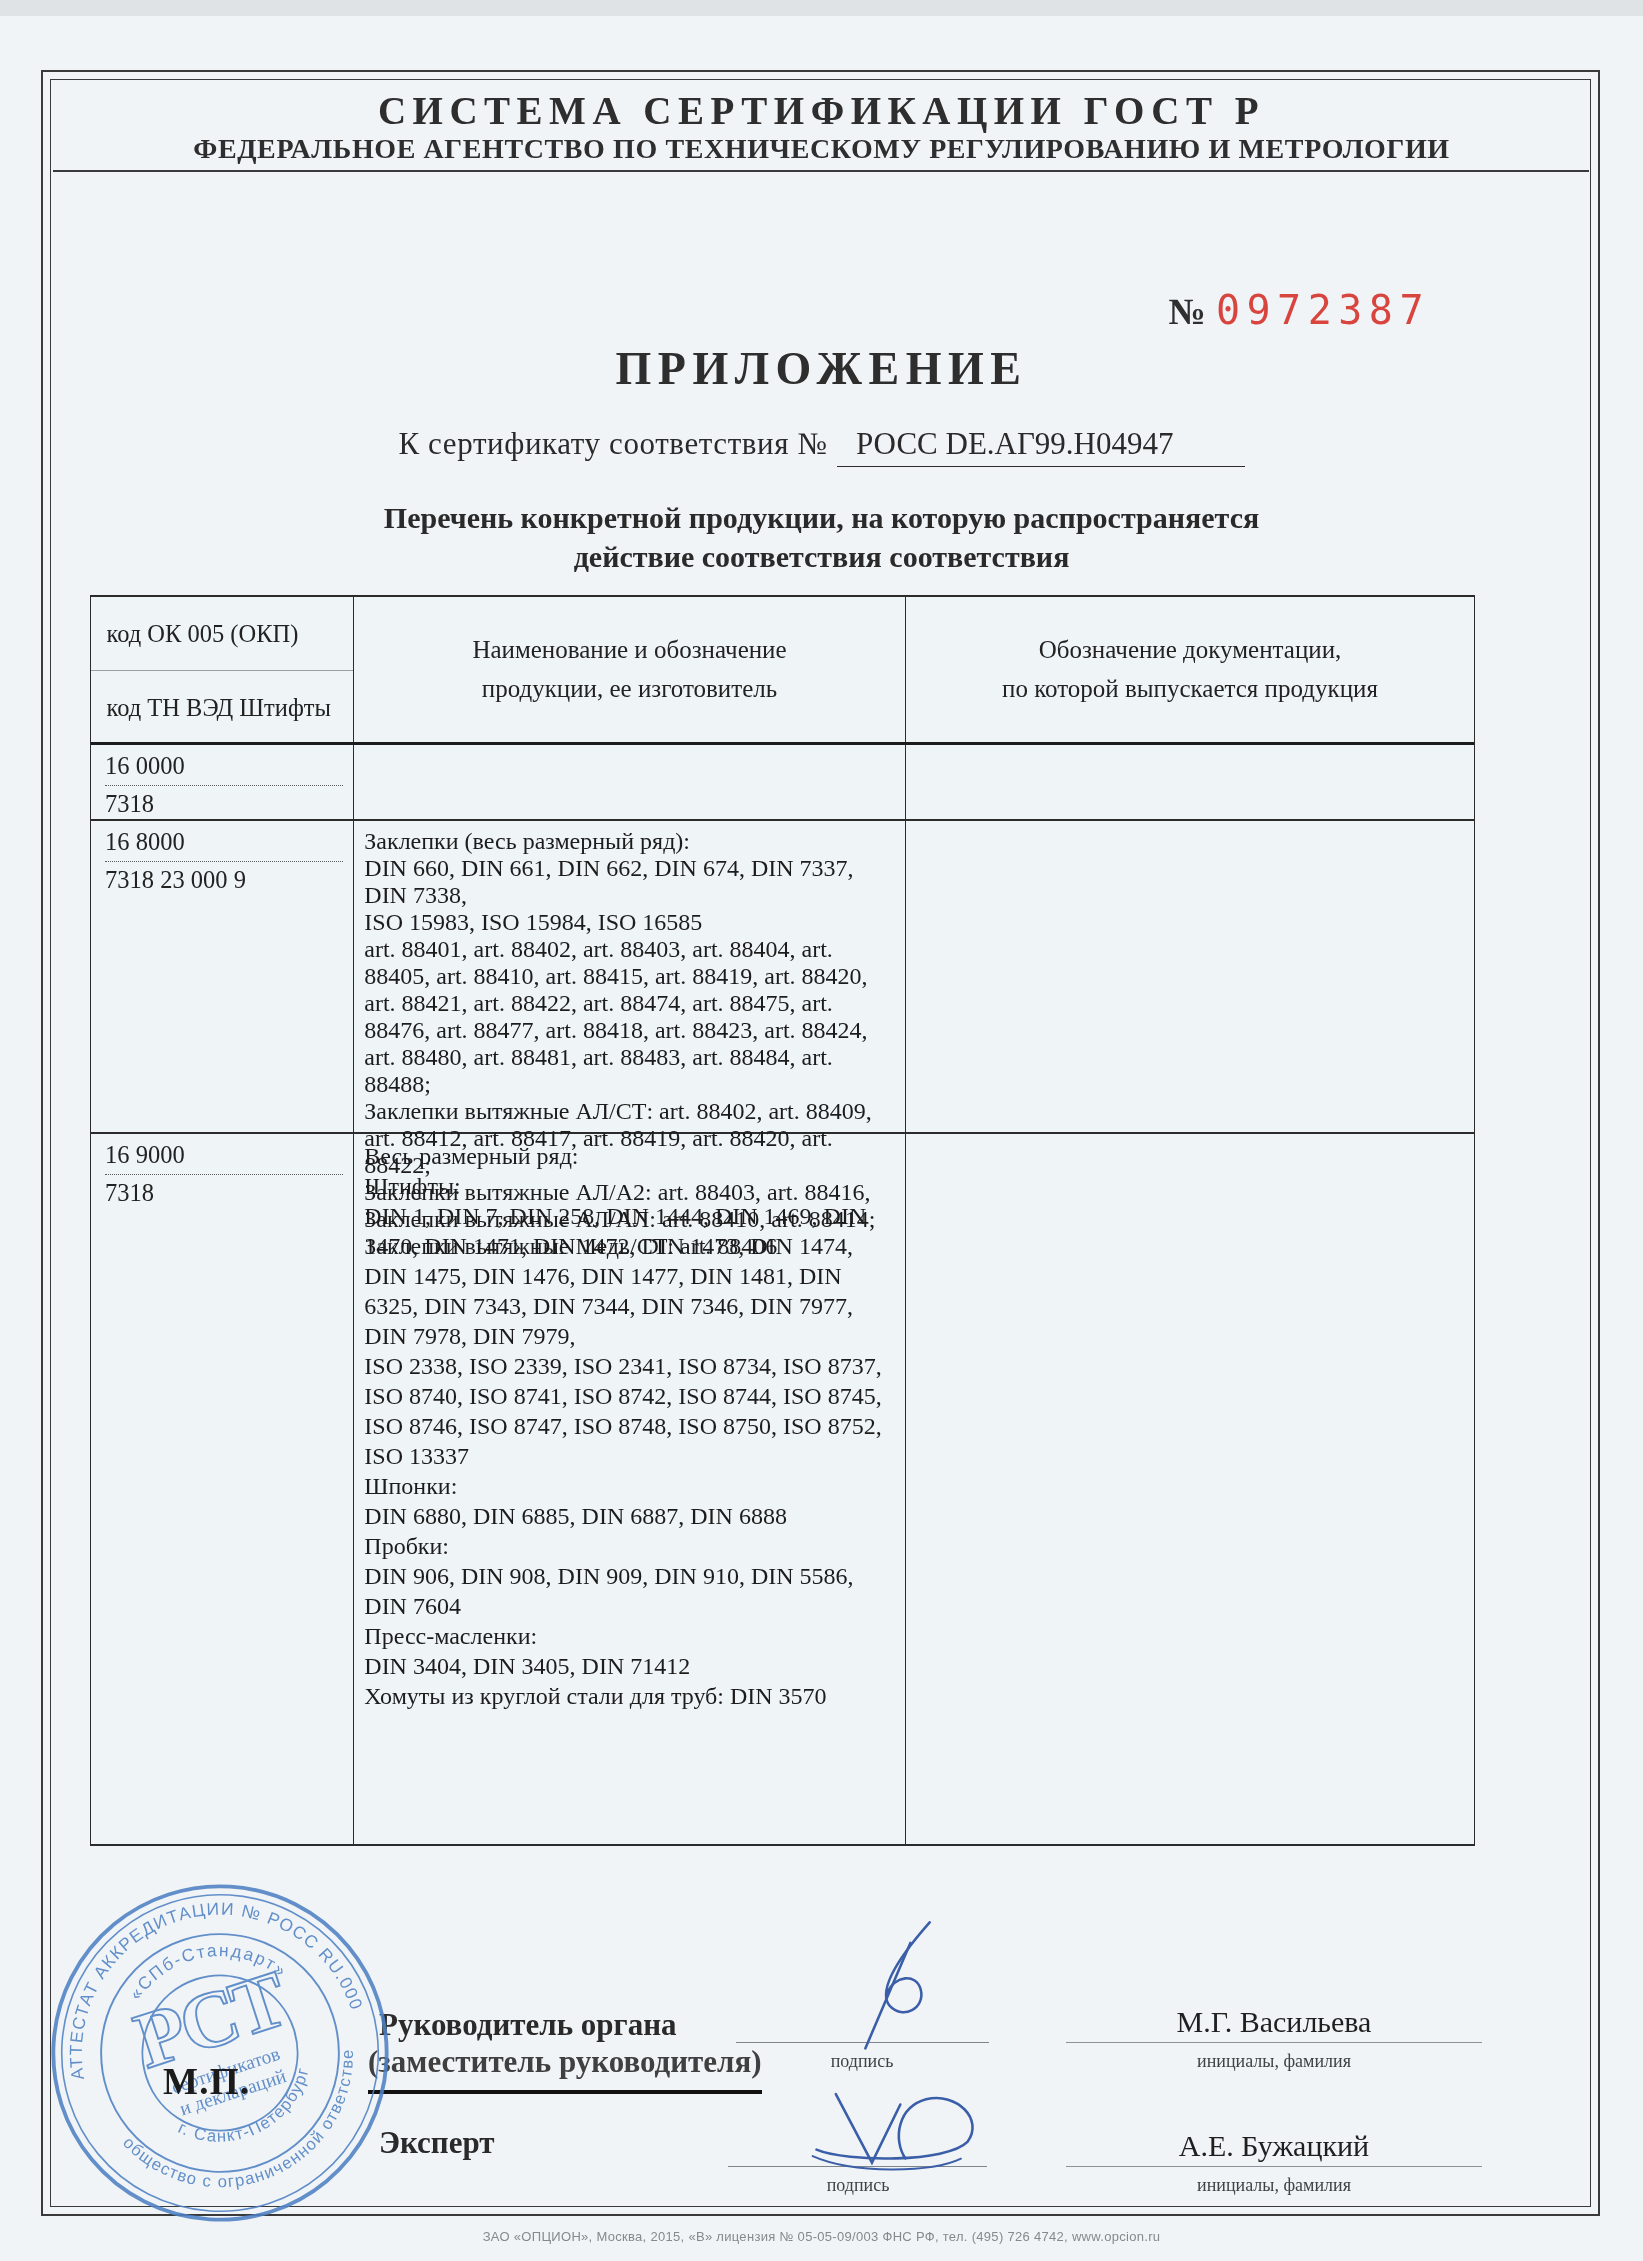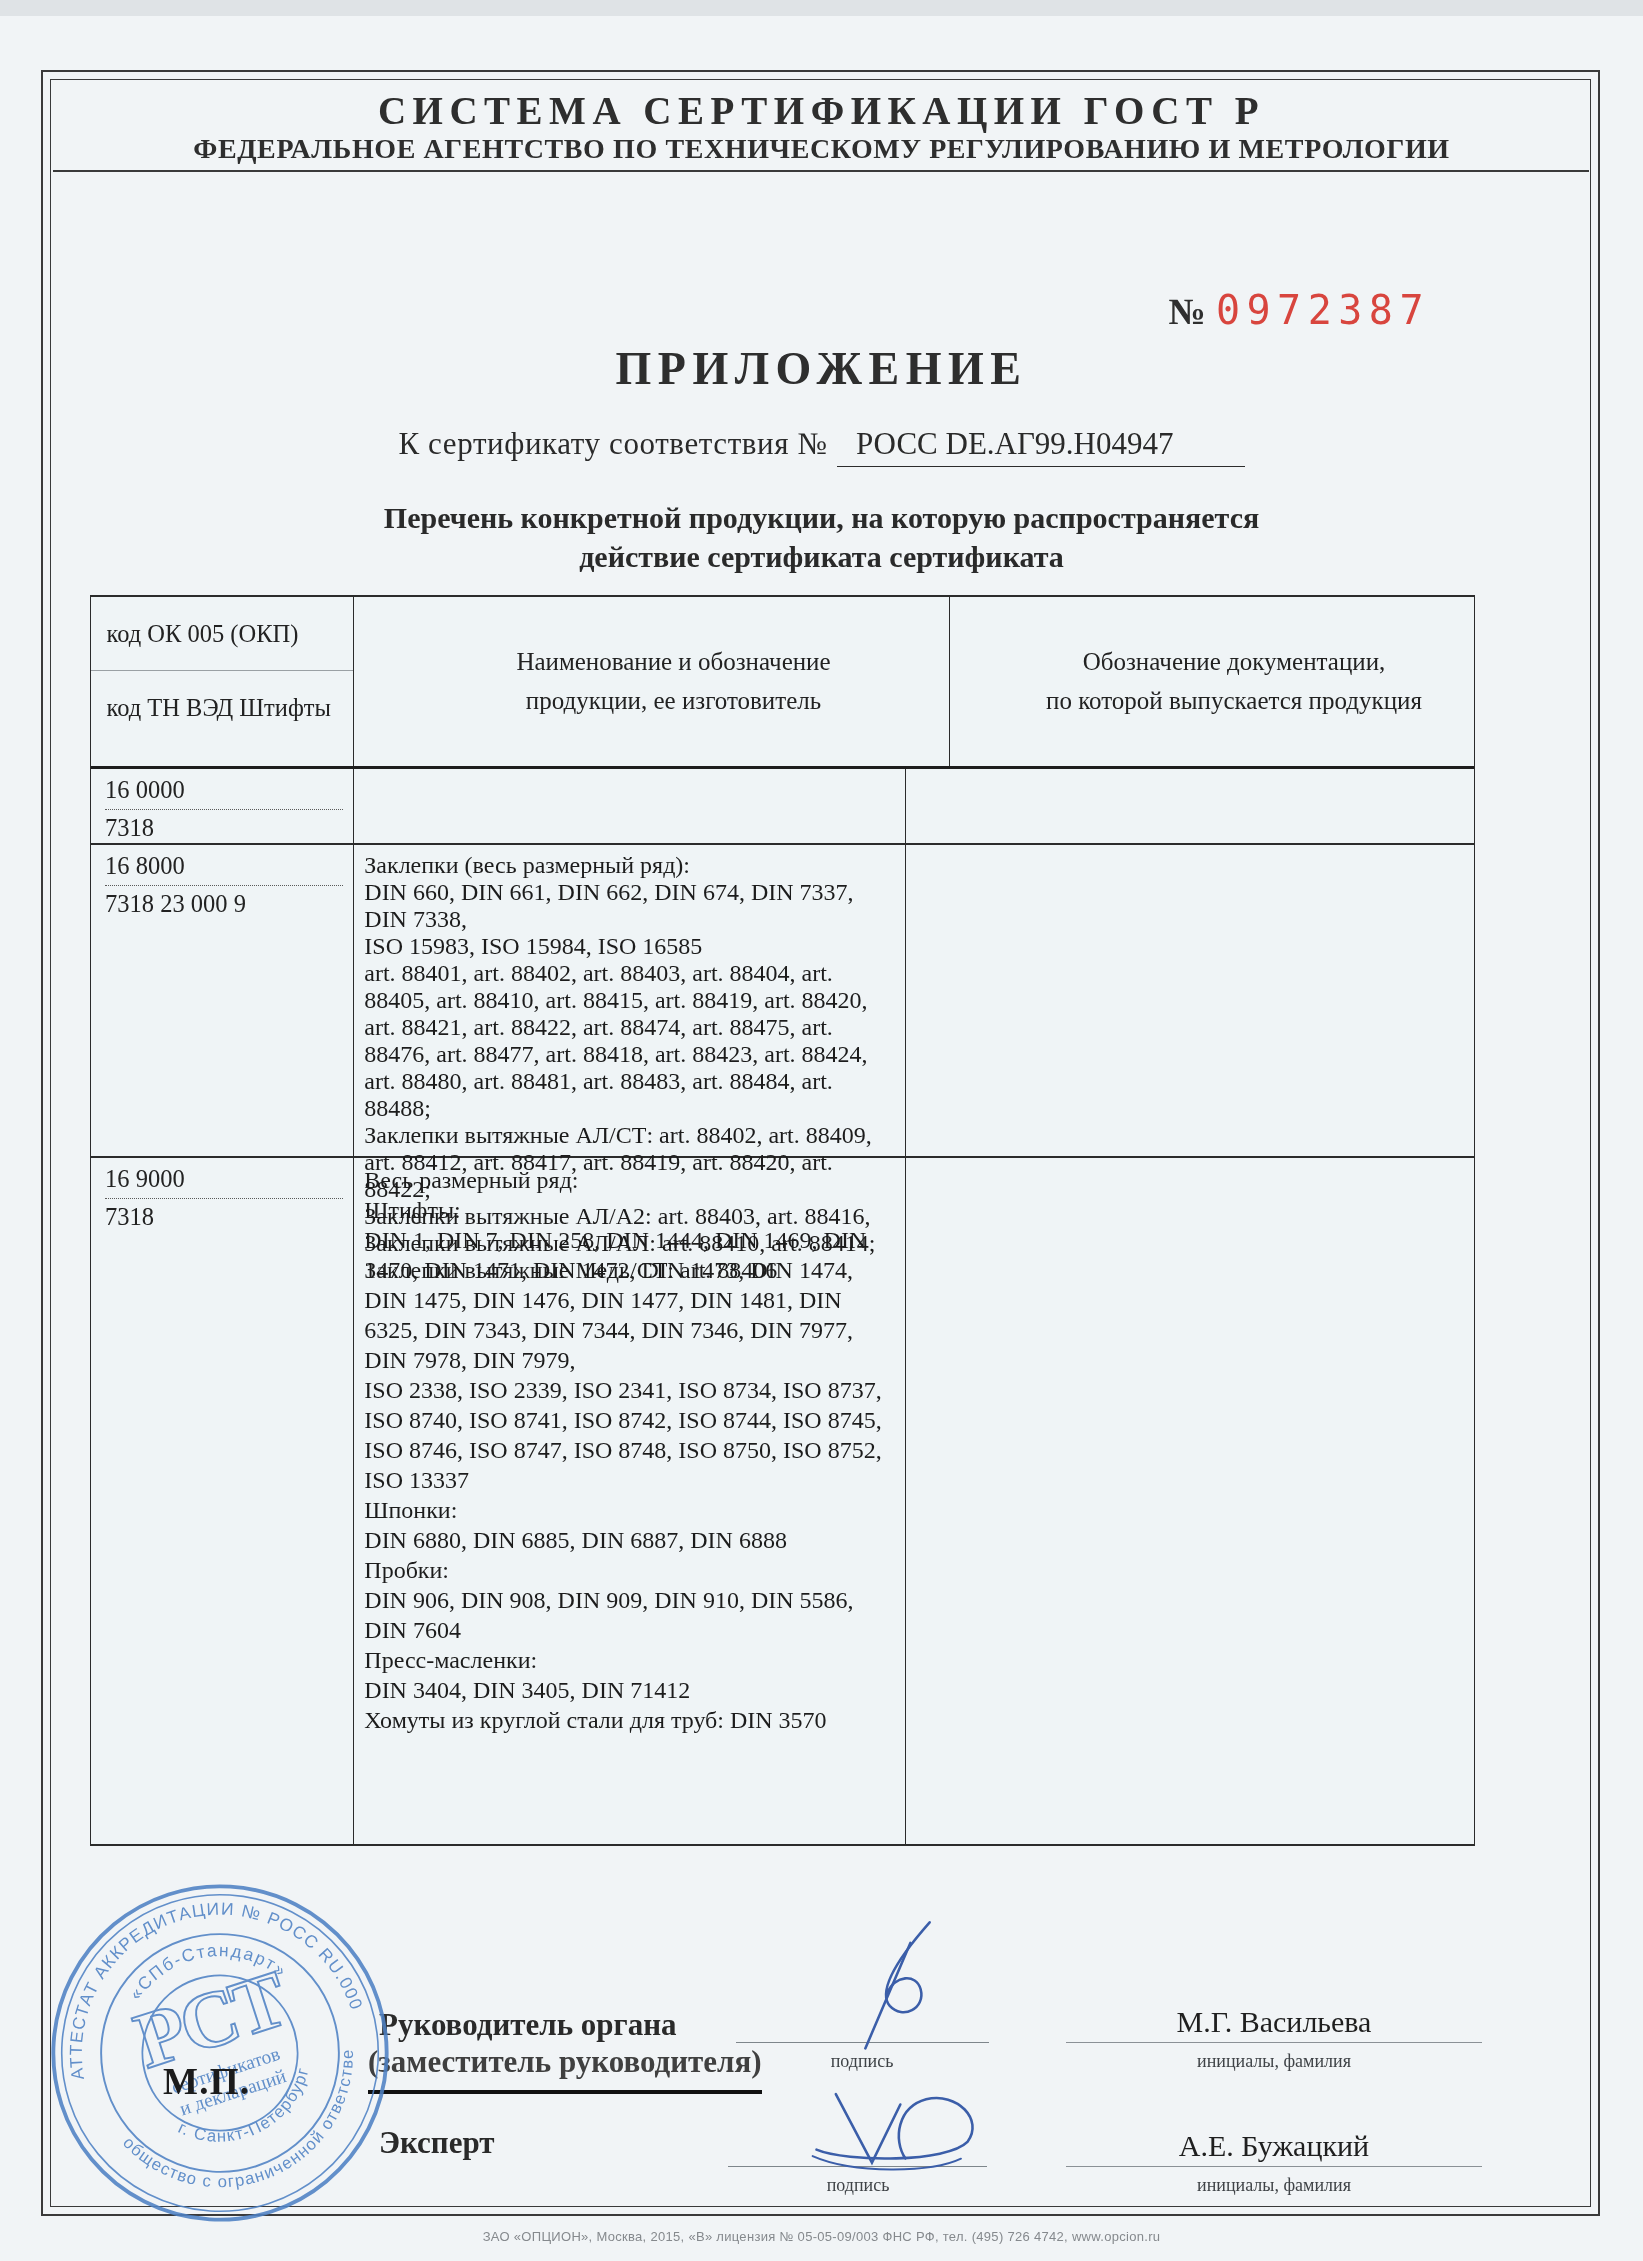--- a/index.html
+++ b/index.html
@@ -33,21 +33,21 @@
 
   
   #ptable{position:absolute;left:90px;top:579px;width:1385px;height:1251px;
     border-top:2.6px solid #2b2b2b;border-bottom:2.6px solid #2b2b2b;
     border-left:1.9px solid #2b2b2b;border-right:1.9px solid #2b2b2b;
     display:flex;flex-direction:column;background:#eff4f6;box-sizing:border-box;}
   .trow{display:flex;width:100%;box-sizing:border-box;}
   .c1{width:263px;flex:none;border-right:1.9px solid #2b2b2b;box-sizing:border-box;}
   .c2{width:552px;flex:none;border-right:1.9px solid #2b2b2b;box-sizing:border-box;}
   .c3{flex:1;box-sizing:border-box;}
-  .thead{height:172px;flex:none;border-bottom:3.9px solid #1d1d1d;gap:44px;}
+  .thead{height:148px;flex:none;border-bottom:3.9px solid #1d1d1d;}
   .thead .half{height:74px;display:flex;align-items:center;padding-left:15.5px;font-size:24.5px;box-sizing:border-box;}
   .thead .half.top{border-bottom:1.3px solid #9aa0a4;}
   .thead .hc{display:flex;align-items:center;justify-content:center;height:100%;
     text-align:center;font-size:25px;line-height:1.55;white-space:pre-line;}
   .row1{height:76px;flex:none;border-bottom:2.6px solid #2b2b2b;}
   .row2{height:313px;flex:none;border-bottom:2.6px solid #2b2b2b;}
   .row3{flex:1;}
   .codecell{padding:6.5px 6.5px 0 14px;font-size:24.5px;box-sizing:border-box;}
   .dotline{border-top:1.9px dotted #5a5a5a;margin:5.2px 3.9px 3.9px 0;}
   .namecell{padding:6.5px 7.7px 0 10.3px;font-size:24px;white-space:pre-line;box-sizing:border-box;color:#1c1c1c;}
@@ -100,21 +100,21 @@
     <span class="no">№</span><span class="val">0972387</span>
   </div>
 
   <div class="appendix-title">ПРИЛОЖЕНИЕ</div>
 
   <div class="certline">
     <span class="prefix">К сертификату соответствия №</span><span class="num">РОСС DE.АГ99.Н04947</span>
   </div>
 
   <div class="subtitle1">Перечень конкретной продукции,  на которую распространяется</div>
-  <div class="subtitle2">действие сертификата сертификата</div>
+  <div class="subtitle2">действие соответствия соответствия</div>
 
   <div id="ptable">
     <div class="trow thead">
       <div class="c1">
         <div class="half top">код ОК 005 (ОКП)</div>
         <div class="half">код ТН ВЭД Штифты</div>
       </div>
       <div class="c2">
         <div class="hc">Наименование и обозначение
 продукции, ее изготовитель</div>

